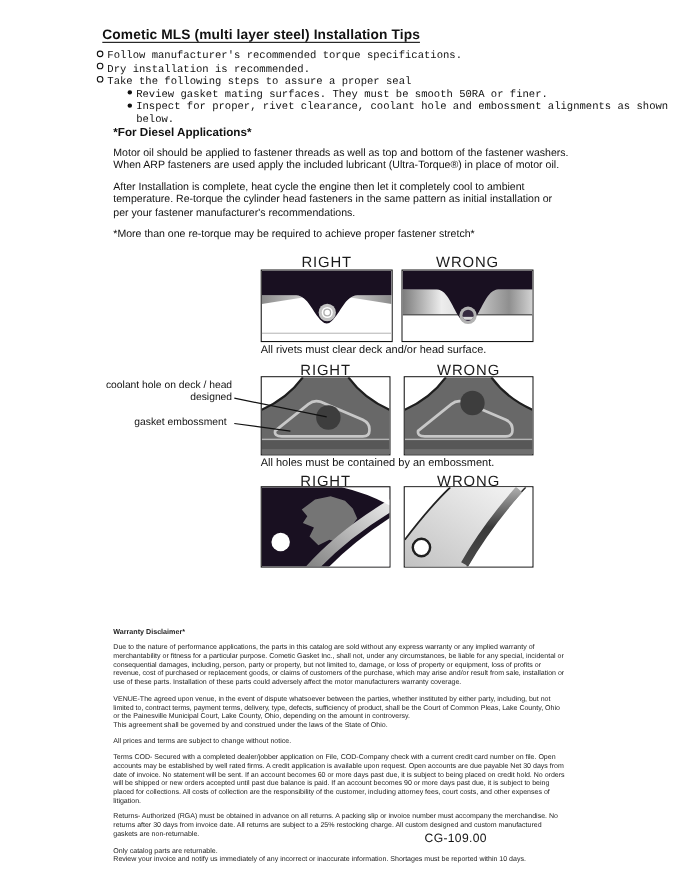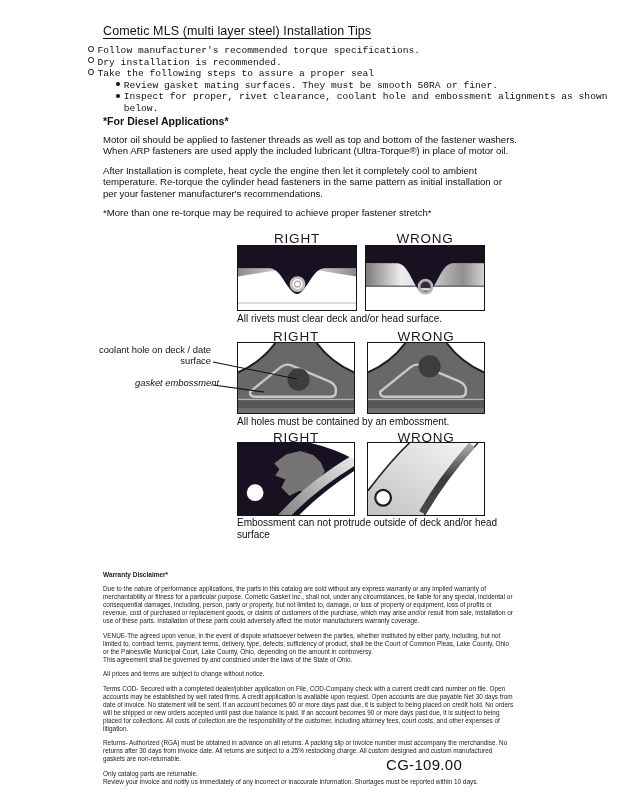--- a/index.html
+++ b/index.html
@@ -2,22 +2,22 @@
 <html><head>
 <meta charset="utf-8">
 <style>
   html,body{margin:0;padding:0;background:#fff;}
   .page{
     position:relative;width:618px;height:800px;background:#ffffff;
     font-family:"Liberation Sans",sans-serif;color:#111;overflow:hidden;
   }
   
   .title{
-    position:absolute;left:103px;top:24px;margin:0;
-    font-size:12.5px;font-weight:normal;
+    position:absolute;left:93px;top:24px;margin:0;
+    font-size:12.5px;font-weight:bold;
     text-decoration:underline;text-decoration-thickness:1.4px;text-underline-offset:2.5px;
     letter-spacing:.1px;
   }
   .tips{position:absolute;left:88px;top:45px;font-size:9.6px;line-height:11.5px;font-family:Liberation Mono, monospace;}
   .tip-row{display:flex;align-items:baseline;}
   .tip-row.sub{margin-left:28px;}
   .marker-circle{flex:0 0 auto;width:3.6px;height:3.6px;border:1px solid #111;border-radius:50%;margin-right:4px;position:relative;top:-1.5px;}
   .marker-dot{flex:0 0 auto;width:3.8px;height:3.8px;background:#111;border-radius:50%;margin-right:4px;position:relative;top:-1.5px;}
   
   .diesel{position:absolute;left:103px;top:115px;width:414px;}
@@ -29,21 +29,21 @@
   .dg-img{position:absolute;border:1.6px solid #141414;box-sizing:border-box;background:#fff;}
   .dg-img svg{display:block;width:100%;height:100%;}
   .dg-caption{position:absolute;font-size:10px;line-height:11.5px;color:#111;}
   .callout{position:absolute;font-size:9.4px;line-height:10.8px;text-align:right;color:#111;}
   .callout-lines{position:absolute;left:0;top:0;width:618px;height:320px;pointer-events:none;}
   
   .disc{position:absolute;left:103px;top:571px;width:413px;font-size:6.4px;line-height:8px;color:#222;}
   .disc h3{margin:0 0 6px 0;font-size:6.5px;font-weight:bold;}
   .disc p{margin:0 0 6.5px 0;white-space:pre-line;}
   
-  .pagenum{position:absolute;left:386px;top:756px;font-size:15px;letter-spacing:.3px;color:#111;}
+  .pagenum{position:absolute;left:386px;top:756px;font-size:11px;letter-spacing:.3px;color:#111;}
 </style>
 </head>
 <body>
 
 <div class="page">
 
   <h1 class="title">Cometic MLS (multi layer steel) Installation Tips</h1>
 
   <div class="tips">
     <div class="tip-row">
@@ -125,22 +125,22 @@
         <circle cx="59" cy="40" r="5" fill="#352a3f"></circle>
         <rect x="51" y="41.4" width="16" height="2.6" fill="#d8d8d8" clip-path="url(#rivclip)"></rect>
       </svg>
     </div>
 
     <span class="dg-caption" style="left:237px;top:82px;width:280px;">All rivets must clear deck and/or head surface.</span>
 
     <span class="dg-label" style="left:237px;top:98px;width:118px;">RIGHT</span>
     <span class="dg-label" style="left:367px;top:98px;width:118px;">WRONG</span>
 
-    <div class="callout" style="left:96px;top:114px;width:115px;">coolant hole on deck / date surface</div>
-    <div class="callout" style="left:104px;top:147px;width:115px;font-style:italic;">gasket embossment</div>
+    <div class="callout" style="left:96px;top:114px;width:115px;">coolant hole on deck / head designed</div>
+    <div class="callout" style="left:91px;top:147px;width:115px;">gasket embossment</div>
 
     <div class="dg-img" style="left:237px;top:111px;width:118px;height:72px;">
       <svg viewBox="0 0 115 69" preserveAspectRatio="none">
         <rect width="115" height="69" fill="#686868"></rect>
         <rect x="0" y="55" width="115" height="1.4" fill="#b5b5b5"></rect>
         <rect x="0" y="56.4" width="115" height="8" fill="#575757"></rect>
         <rect x="0" y="64.4" width="115" height="4.6" fill="#6f6f6f"></rect>
         <path d="M0,0 L37,0 Q23,19 0,29 Z" fill="#ffffff"></path>
         <path d="M37,0 Q23,19 0,29" fill="none" stroke="#1e1e1e" stroke-width="2"></path>
         <path d="M115,0 L78,0 Q92,19 115,29 Z" fill="#ffffff"></path>
@@ -207,21 +207,20 @@
         </defs>
         <rect width="115" height="71" fill="#ffffff"></rect>
         <path d="M41,0 L109,0 Q76,34 56,71 L0,71 L0,47 Q23,17 41,0 Z" fill="url(#bd3w)"></path>
         <path d="M109,0 Q76,34 56,71" fill="none" stroke="#2b2b2b" stroke-width="1.4"></path>
         <path d="M103,2 Q73,36 54,69" fill="none" stroke="url(#st3w)" stroke-width="7.5"></path>
         <path d="M41,0 Q23,17 0,47" fill="none" stroke="#222222" stroke-width="1.6"></path>
         <circle cx="15" cy="54" r="7.8" fill="#ffffff" stroke="#1e1e1e" stroke-width="2.2"></circle>
       </svg>
     </div>
 
-    <span class="dg-caption" style="left:237px;top:286px;width:262px;">Embossment can not protrude outside of deck and/or head surface</span>
   </div>
 
   <div class="disc">
     <h3>Warranty Disclaimer*</h3>
     <p>Due to the nature of performance applications, the parts in this catalog are sold without any express warranty or any implied warranty of merchantability or fitness for a particular purpose.  Cometic Gasket Inc., shall not, under any circumstances, be liable for any special, incidental or consequential damages, including, person, party or property, but not limited to, damage, or loss of property or equipment, loss of profits or revenue, cost of purchased or replacement goods, or claims of customers of the purchase, which may arise and/or result from sale, installation or use of these parts.  Installation of these parts could adversely affect the motor manufacturers warranty coverage.</p>
     <p>VENUE-The agreed upon venue, in the event of dispute whatsoever between the parties, whether instituted by either party, including, but not limited to, contract terms, payment terms, delivery, type, defects, sufficiency of product, shall be the Court of Common Pleas, Lake County, Ohio or the Painesville Municipal Court, Lake County, Ohio, depending on the amount in controversy.
 This agreement shall be governed by and construed under the laws of the State of Ohio.</p>
     <p>All prices and terms are subject to change without notice.</p>
     <p>Terms COD- Secured with a completed dealer/jobber application on File, COD-Company check with a current credit card number on file.  Open accounts may be established by well rated firms.  A credit application is available upon request.  Open accounts are due payable Net 30 days from date of invoice.  No statement will be sent.  If an account becomes 60 or more days past due, it is subject to being placed on credit hold.  No orders will be shipped or new orders accepted until past due balance is paid.  If an account becomes 90 or more days past due, it is subject to being placed for collections.  All costs of collection are the responsibility of the customer, including attorney fees, court costs, and other expenses of litigation.</p>
     <p>Returns- Authorized (RGA) must be obtained in advance on all returns.  A packing slip or invoice number must accompany the merchandise.  No returns after 30 days from invoice date.  All returns are subject to a 25% restocking charge.  All custom designed and custom manufactured gaskets are non-returnable.</p>

